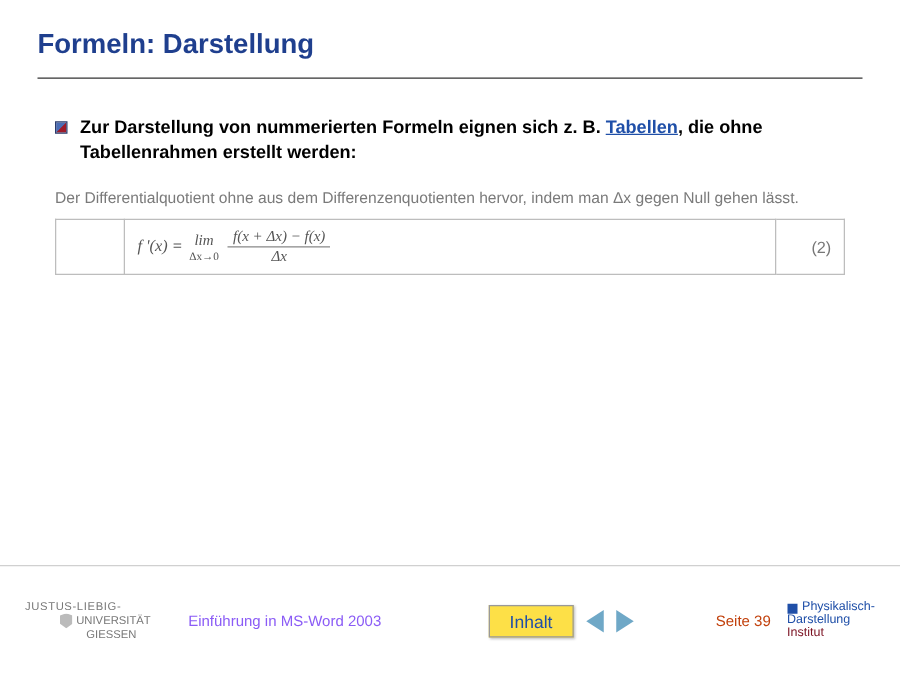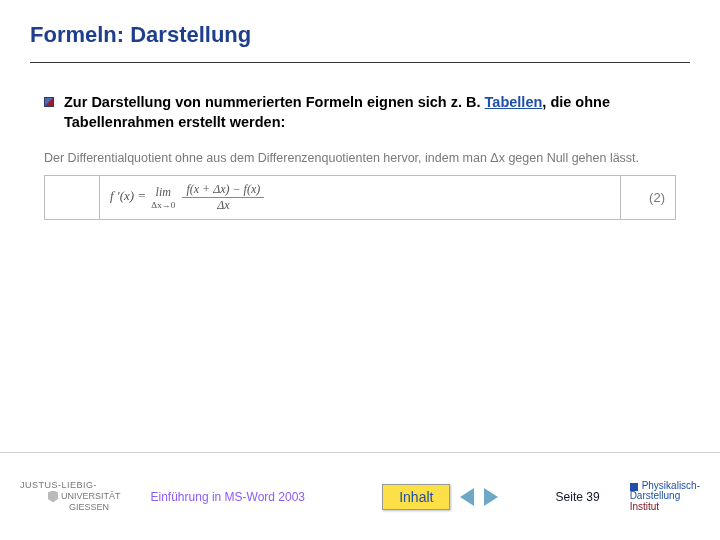--- a/index.html
+++ b/index.html
@@ -126,21 +126,21 @@
     cursor: pointer;
   }
   .nav-arrow {
     width: 0; height: 0;
     border-top: 9px solid transparent;
     border-bottom: 9px solid transparent;
     cursor: pointer;
   }
   .nav-prev { border-right: 14px solid #6fa8c7; }
   .nav-next { border-left: 14px solid #6fa8c7; }
-  .footer-page { flex: 0 0 auto; margin-left: 20px; margin-right: 30px; color:#0f172a; }
+  .footer-page { flex: 0 0 auto; margin-left: 20px; margin-right: 13px; color:#c2410c; }
   .inst-logo {
     display:flex; flex-direction:column; font-size:10px; line-height:1.05;
     color:#1f4fa8;
   }
   .inst-logo .row { display:flex; align-items:flex-end; gap:4px; }
   .inst-logo .sq { width:8px; height:8px; background:#1f4fa8; display:inline-block; }
   .inst-logo .inst { color:#7a1020; }
 </style>
 </head>
 <body>

